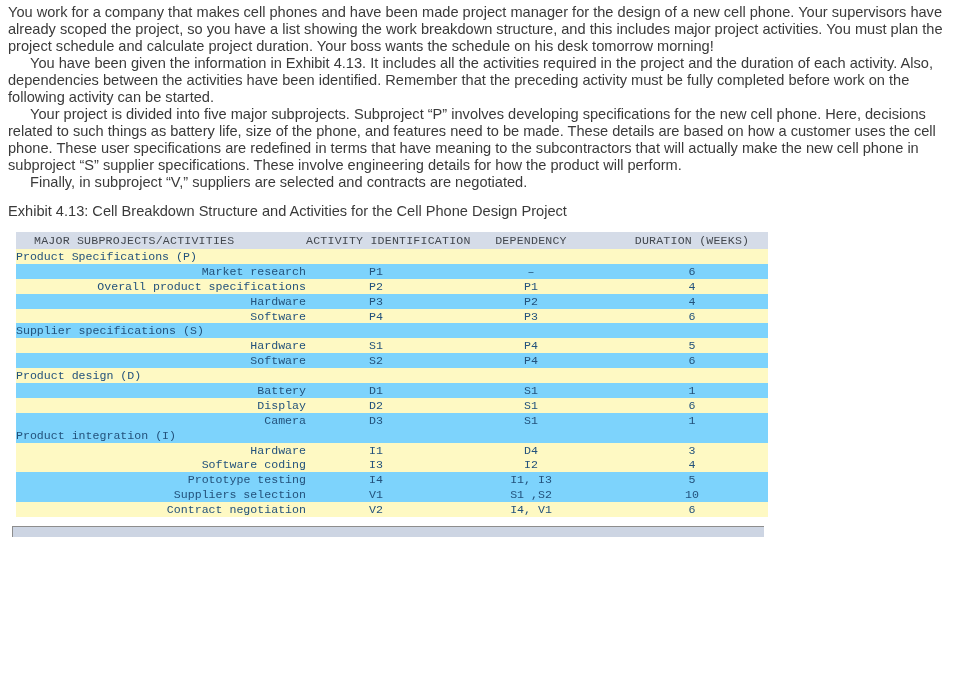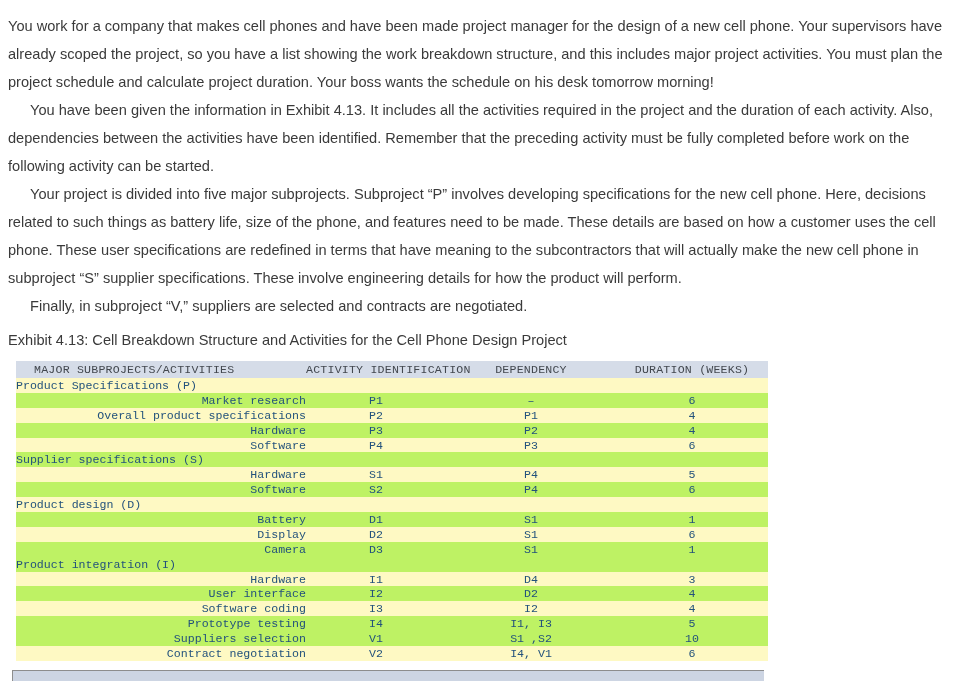--- a/index.html
+++ b/index.html
@@ -10,23 +10,23 @@
   body {
     width: 974px;
     height: 692px;
     font-family: "Liberation Sans", sans-serif;
     color: #2b2b2b;
     overflow: hidden;
   }
 
   
   .prose {
-    padding: 12px 10px 0 8px;
+    padding: 4px 10px 0 8px;
     font-size: 14.6px;
-    line-height: 28px;
+    line-height: 17px;
     color: #3a3a3a;
   }
   .prose p {
     margin: 0;
     text-align: left;
   }
   .prose p.indent {
     text-indent: 22px;
   }
 
@@ -73,21 +73,21 @@
   table.wbs thead th.h-dep  { text-align: center; }
   table.wbs thead th.h-dur  { text-align: center; }
 
   table.wbs tbody td {
     height: 14.9px;
     padding: 0;
     vertical-align: middle;
     white-space: pre;
     color: #23527c;
   }
-  table.wbs tbody tr.odd td { background: #bef264; }
+  table.wbs tbody tr.odd td { background: #7dd3fc; }
   table.wbs tbody tr.even td { background: #fef9c3; }
 
   td.t-name    { text-align: right; padding-right: 2px; }
   td.t-group   { text-align: left; padding-left: 15px; color: #23527c; }
   td.t-id      { text-align: center; padding-right: 1px; }
   td.t-dep     { text-align: center; }
   td.t-dur     { text-align: center; padding-right: 1px; }
 
   
   .bottom-bar {
@@ -206,26 +206,20 @@
           <td class="t-id"></td>
           <td class="t-dep"></td>
           <td class="t-dur"></td>
         </tr>
         <tr class="even">
           <td class="t-name">Hardware</td>
           <td class="t-id">I1</td>
           <td class="t-dep">D4</td>
           <td class="t-dur">3</td>
         </tr>
-        <tr class="odd">
-          <td class="t-name">User interface</td>
-          <td class="t-id">I2</td>
-          <td class="t-dep">D2</td>
-          <td class="t-dur">4</td>
-        </tr>
         <tr class="even">
           <td class="t-name">Software coding</td>
           <td class="t-id">I3</td>
           <td class="t-dep">I2</td>
           <td class="t-dur">4</td>
         </tr>
         <tr class="odd">
           <td class="t-name">Prototype testing</td>
           <td class="t-id">I4</td>
           <td class="t-dep">I1, I3</td>

